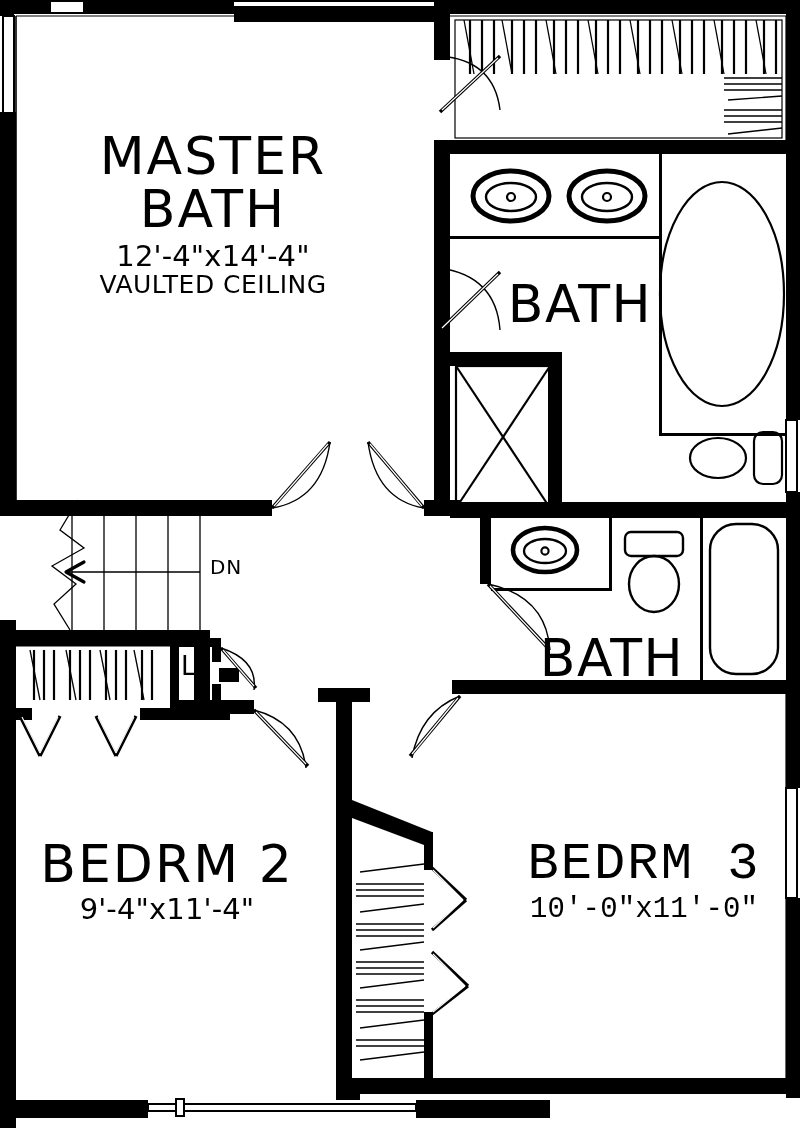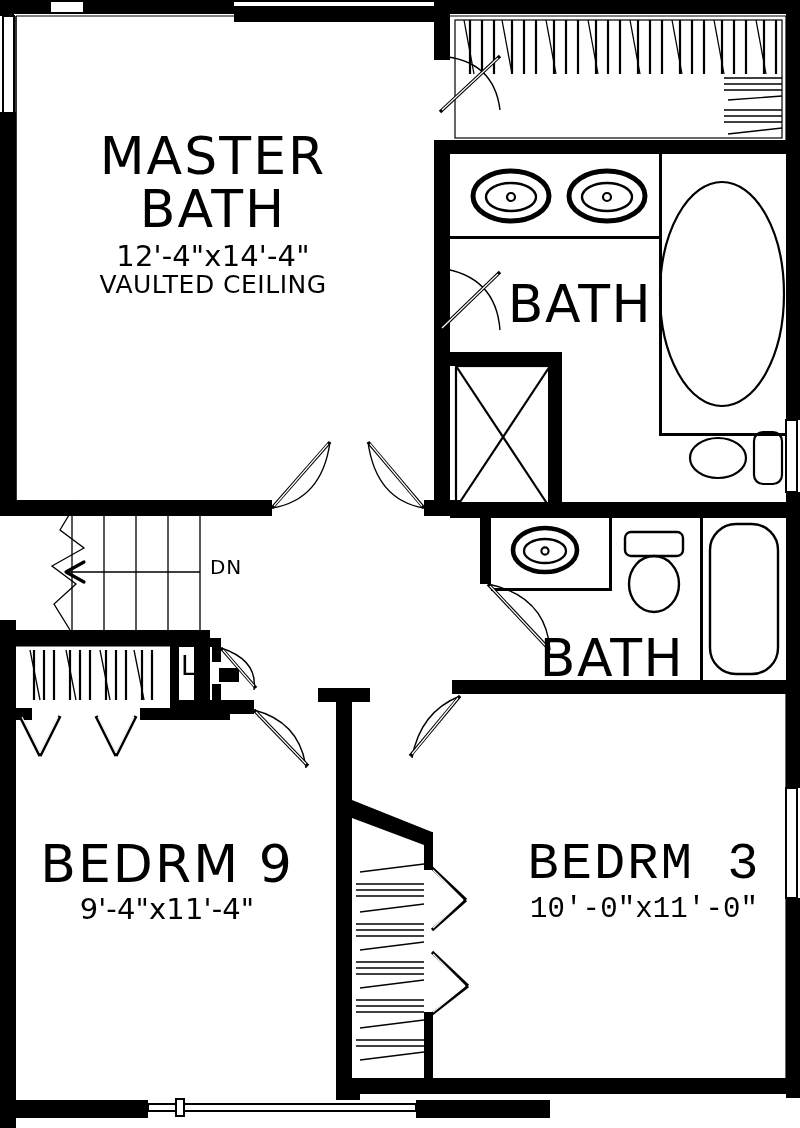--- a/index.html
+++ b/index.html
@@ -408,21 +408,21 @@
       <div class="rl-big">BATH</div>
       <div class="rl-dim" style="margin-top:6px;">12'-4"x14'-4"</div>
       <div class="rl-sub" style="margin-top:0;">VAULTED CEILING</div>
     </div>
 
     <div class="room-label rl-bath ctr" style="left:580px; top:278px;">BATH</div>
 
     <div class="room-label rl-bath ctr" style="left:612px; top:632px;">BATH</div>
 
     <div class="room-label ctr" style="left:167px; top:838px; width:330px;">
-      <div class="rl-big">BEDRM 9</div>
+      <div class="rl-big">BEDRM 2</div>
       <div class="rl-dim" style="margin-top:4px;">9'-4"x11'-4"</div>
     </div>
 
     <div class="room-label ctr" style="left:644px; top:838px; width:330px;font-family:Liberation Mono, monospace;">
       <div class="rl-big">BEDRM 3</div>
       <div class="rl-dim" style="margin-top:4px;">10'-0"x11'-0"</div>
     </div>
 
     <div class="room-label rl-dn" style="left:210px; top:557px;">DN</div>
 

